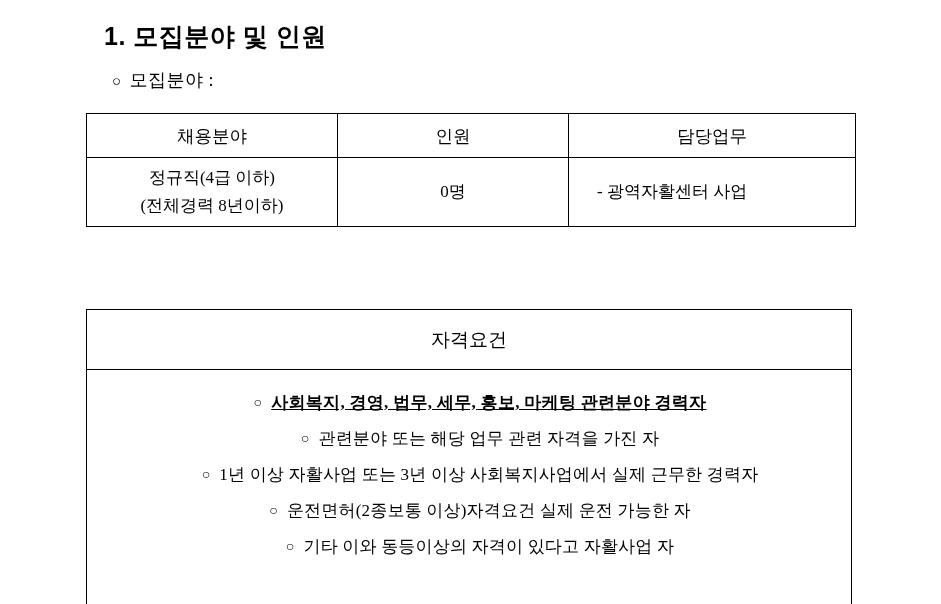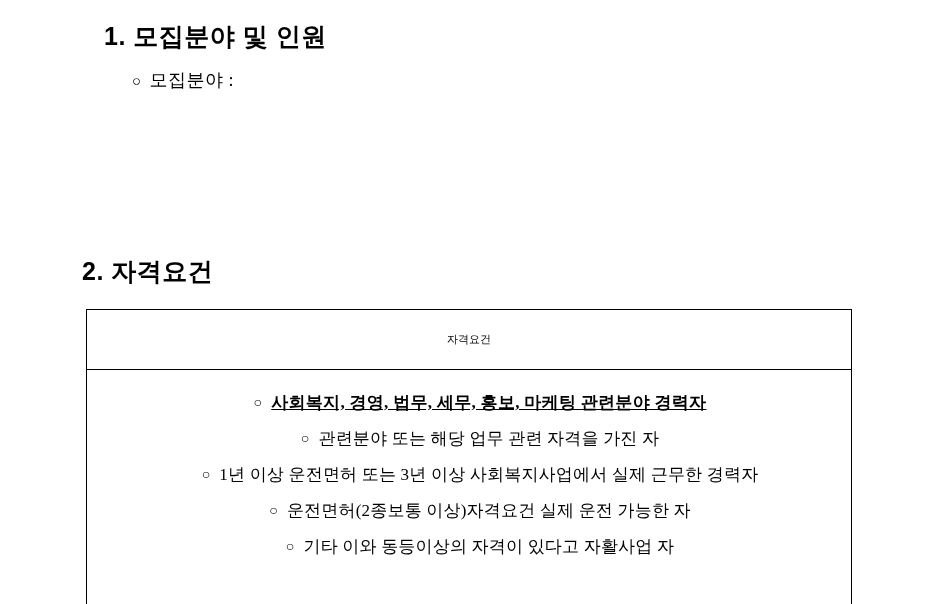--- a/index.html
+++ b/index.html
@@ -37,21 +37,21 @@
   }
   #heading-2 {
     position: absolute;
     left: 82px;
     top: 255px;
   }
 
   
   .sub-label {
     position: absolute;
-    left: 132px;
+    left: 112px;
     top: 68px;
     font-size: 18px;
     white-space: nowrap;
     letter-spacing: 0.5px;
   }
   .sub-label .bullet {
     font-size: 15px;
     margin-right: 8px;
   }
 
@@ -99,21 +99,21 @@
     table-layout: fixed;
   }
   #qual-table td {
     border: 1px solid #000000;
     padding: 0;
   }
   #qual-table .qual-head {
     height: 59px;
     text-align: center;
     vertical-align: middle;
-    font-size: 11px;
+    font-size: 19px;
   }
   #qual-table .qual-body {
     height: 215px;
     vertical-align: top;
     padding: 24px 0 0 0;
   }
   .qual-list {
     list-style: none;
     margin: 0;
     padding: 0;
@@ -142,34 +142,50 @@
 <body>
 
 <div class="page">
 
   <div class="section-heading" id="heading-1">1. 모집분야 및 인원</div>
 
   <div class="sub-label">
     <span class="bullet">○</span><span>모집분야 :</span>
   </div>
 
+  <table id="recruit-table">
+    <tbody>
+      <tr class="head-row">
+        <td class="col-field">채용분야</td>
+        <td class="col-count">인원</td>
+        <td class="col-duty">담당업무</td>
+      </tr>
+      <tr class="body-row">
+        <td class="col-field">
+          <span class="field-line1">정규직(4급 이하)</span>
+          <span class="field-line2">(전체경력 8년이하)</span>
+        </td>
+        <td class="col-count">0명</td>
+        <td class="col-duty duty-cell">- 광역자활센터 사업</td>
+      </tr>
+    </tbody>
+  </table>
 
-  <div class="section-heading" id="heading-2">2. 자격요건</div>
 
   <table id="qual-table">
     <tbody>
       <tr>
         <td class="qual-head">자격요건</td>
       </tr>
       <tr>
         <td class="qual-body">
           <ul class="qual-list">
             <li class="emphasis"><span class="bullet">○</span><span class="txt">사회복지, 경영, 법무, 세무, 홍보, 마케팅 관련분야 경력자</span></li>
             <li><span class="bullet">○</span><span class="txt">관련분야 또는 해당 업무 관련 자격을 가진 자</span></li>
-            <li><span class="bullet">○</span><span class="txt">1년 이상 운전면허 또는 3년 이상 사회복지사업에서 실제 근무한 경력자</span></li>
+            <li><span class="bullet">○</span><span class="txt">1년 이상 자활사업 또는 3년 이상 사회복지사업에서 실제 근무한 경력자</span></li>
             <li><span class="bullet">○</span><span class="txt">운전면허(2종보통 이상)자격요건  실제 운전 가능한 자</span></li>
             <li><span class="bullet">○</span><span class="txt">기타 이와 동등이상의 자격이 있다고 자활사업 자</span></li>
           </ul>
         </td>
       </tr>
     </tbody>
   </table>
 
 </div>
 

